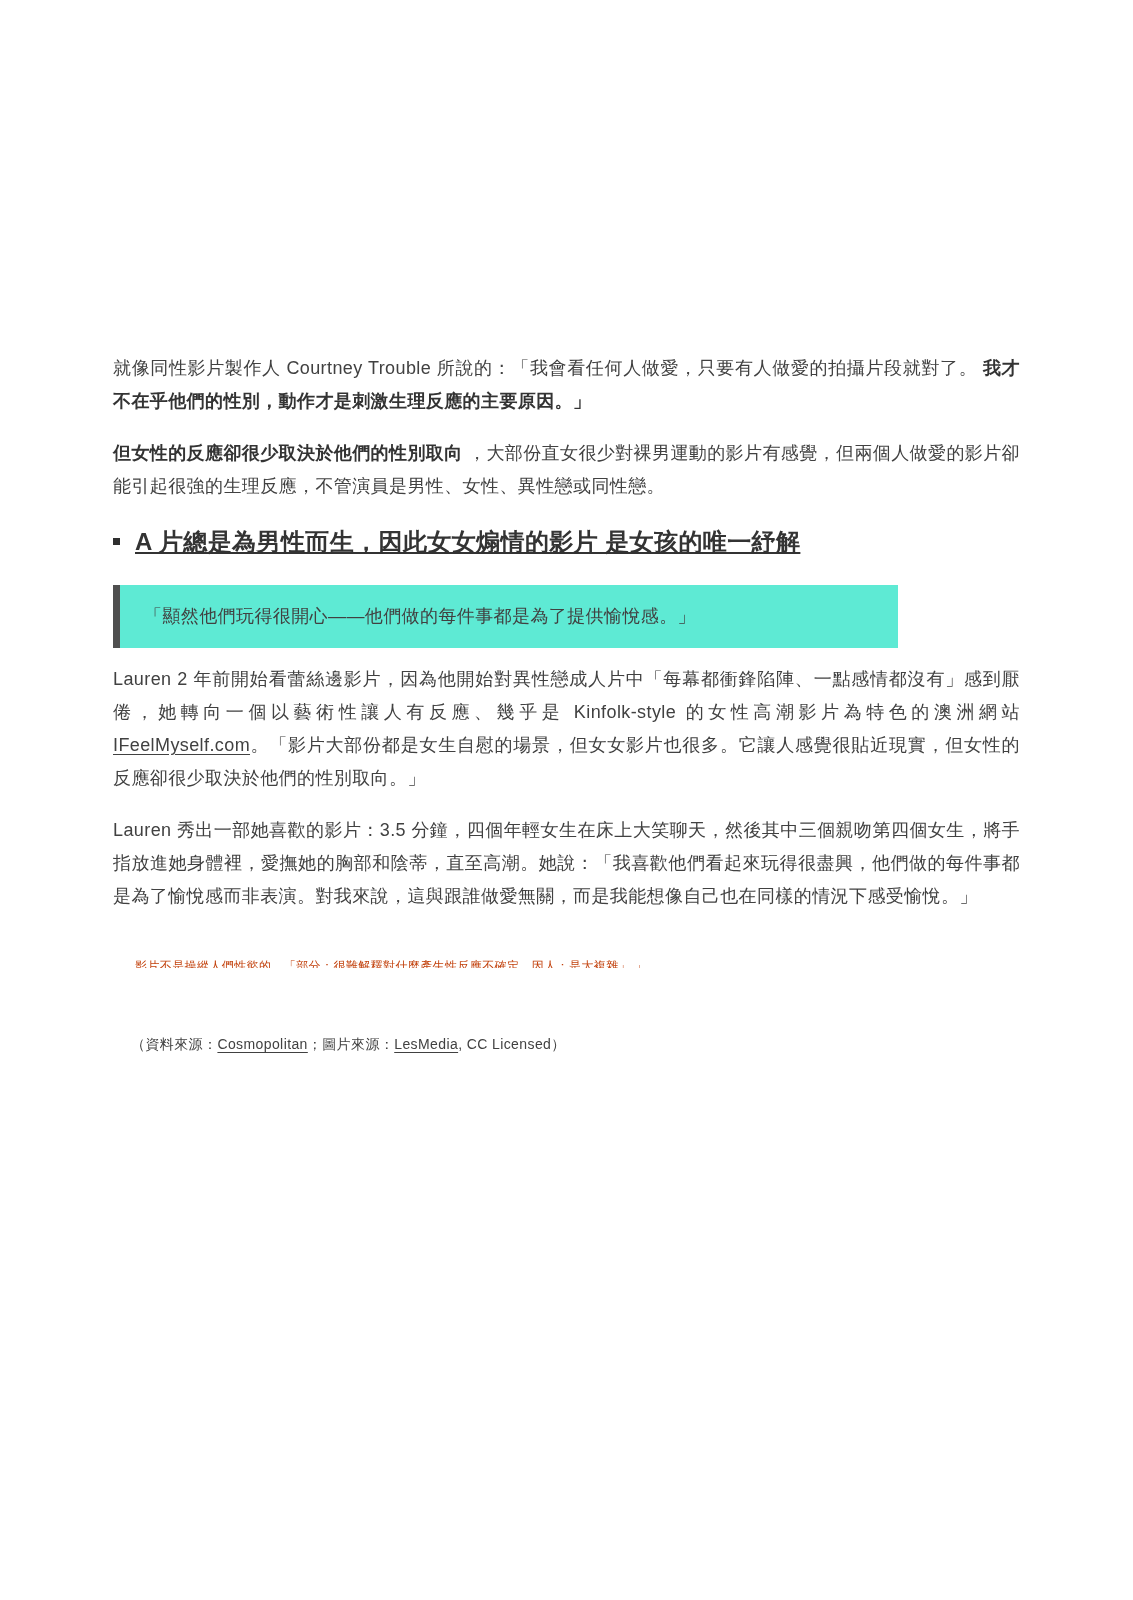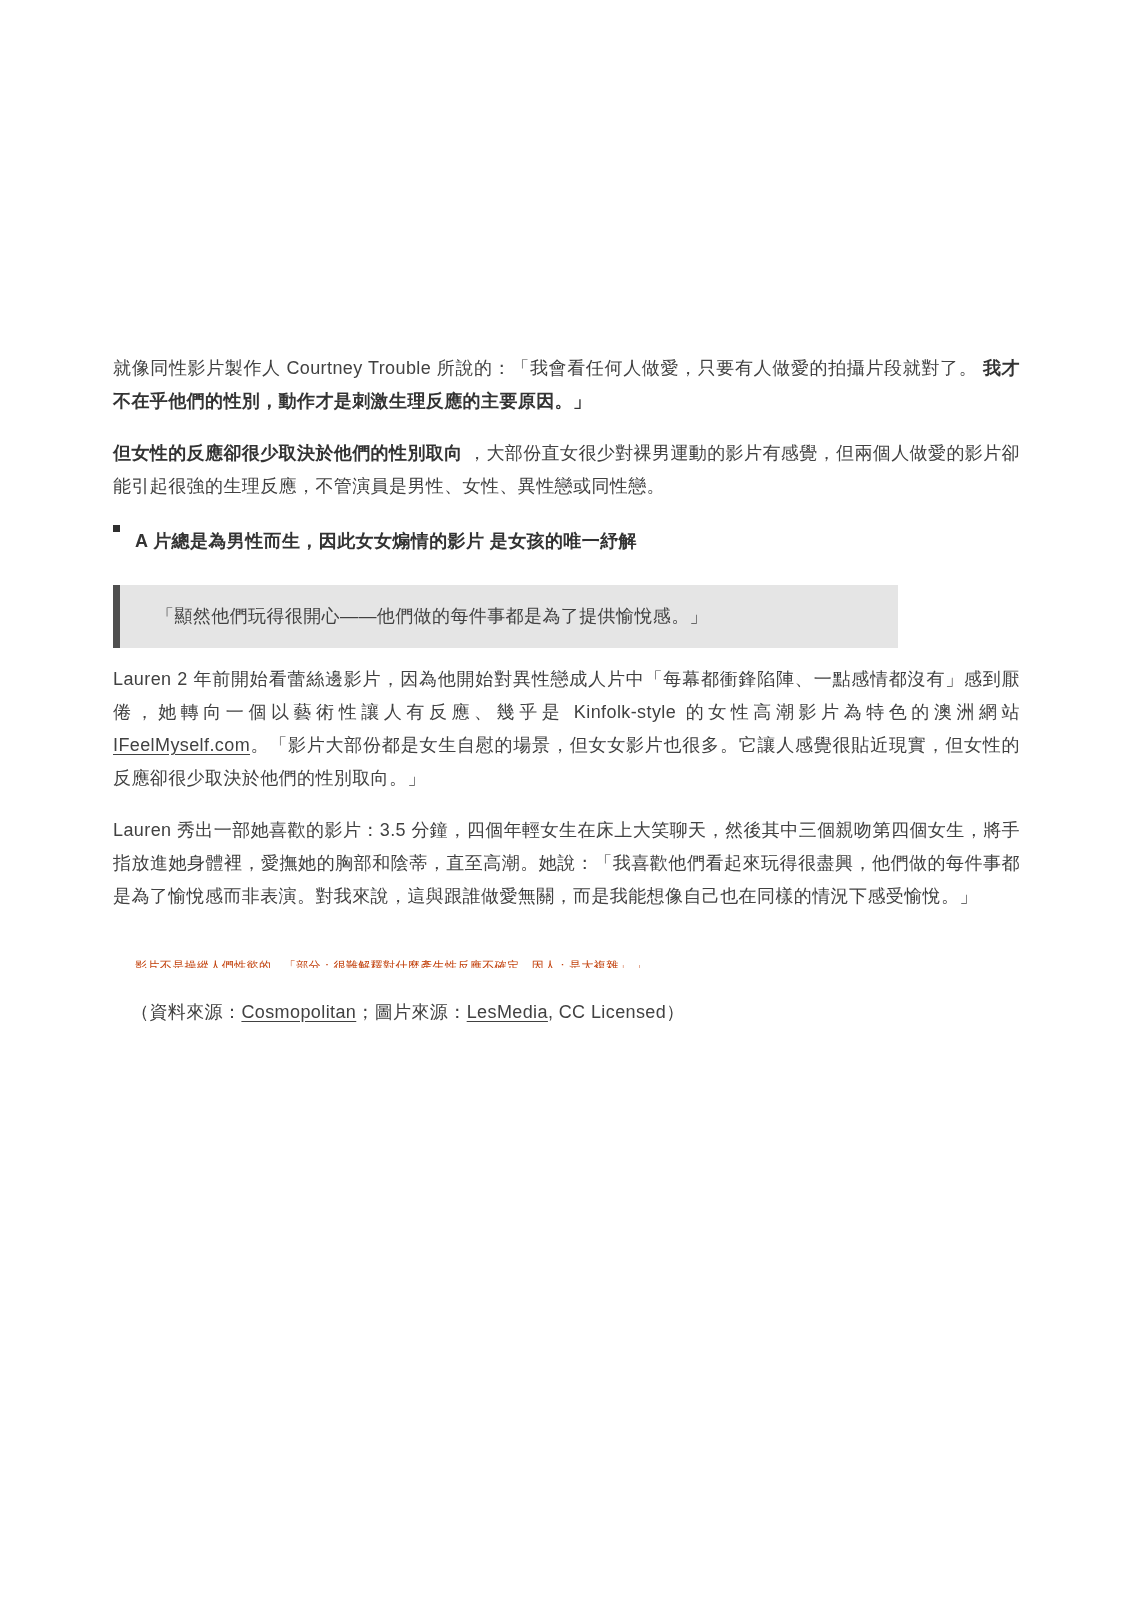--- a/index.html
+++ b/index.html
@@ -25,58 +25,60 @@
     margin: 0 0 19px 0;
     line-height: 33px;
     text-align: justify;
   }
   p.para b, .section-heading {
     color: #333333;
     font-weight: 700;
   }
   .section-heading {
     display: flex;
+    align-items: center;
     margin: 22px 0 27px 0;
     line-height: 33px;
-    font-size: 18px;
+    font-size: 24px;
+    text-decoration: underline;
   }
   .bullet-square {
     display: inline-block;
     width: 7px;
     height: 7px;
     background: #2f2f2f;
     margin-right: 15px;
     flex: 0 0 auto;
   }
   blockquote.pull-quote {
     margin: 0 122px 15px 0;
-    background: #e5e5e5;
+    background: #5eead4;
     border-left: 7px solid #4f4f4f;
-    padding: 15px 36px;
+    padding: 15px 24px;
     line-height: 33px;
   }
   a.inline-link {
     color: inherit;
     text-decoration: underline;
     text-underline-offset: 3px;
     cursor: pointer;
   }
   .clipped-line {
     height: 15px;
     overflow: hidden;
     margin: 40px 0 0 22px;
     line-height: 26px;
     font-size: 12px;
     color: #c2410c;
     white-space: nowrap;
   }
   .source-line {
-    margin: 28px 0 0 18px;
+    margin: 60px 0 0 18px;
     line-height: 33px;
-    font-size: 18px;
+    font-size: 14px;
   }
 </style>
 </head>
 <body>
 
 <div class="content">
 
   <p class="para"><span>就像同性影片製作人 Courtney Trouble 所說的：「我會看任何人做愛，只要有人做愛的拍攝片段就對了。 </span><b>我才不在乎他們的性別，動作才是刺激生理反應的主要原因。」</b></p>
 
   <p class="para"><b>但女性的反應卻很少取決於他們的性別取向</b><span> ，大部份直女很少對裸男運動的影片有感覺，但兩個人做愛的影片卻能引起很強的生理反應，不管演員是男性、女性、異性戀或同性戀。</span></p>

